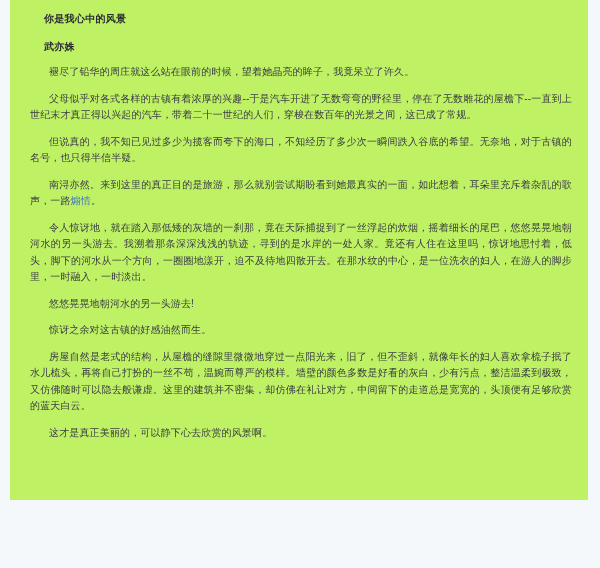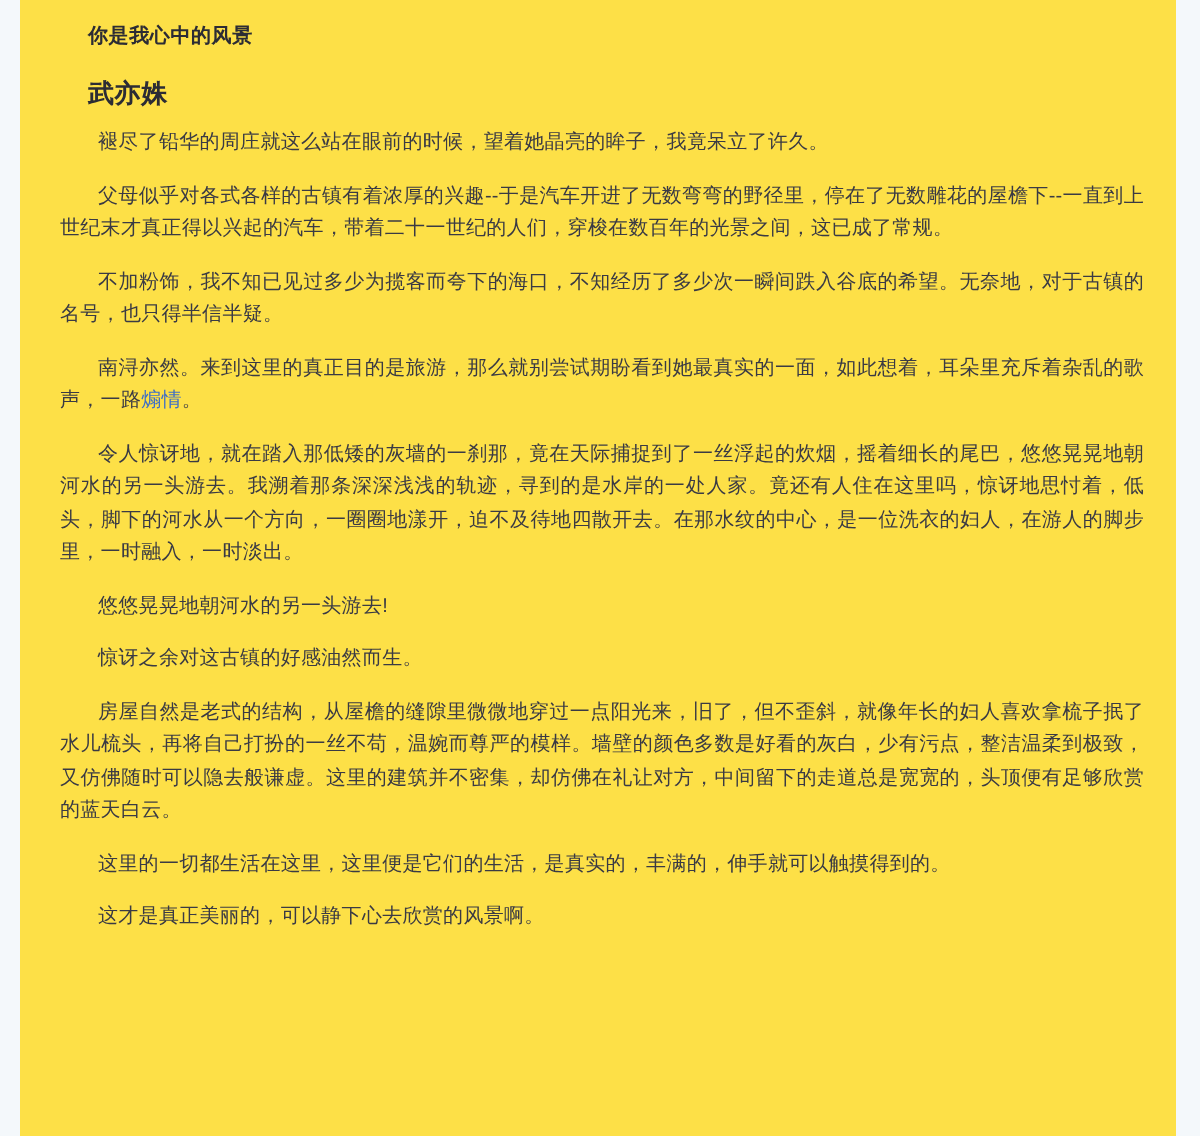--- a/index.html
+++ b/index.html
@@ -18,41 +18,41 @@
     width: 600px;
     height: 568px;
     background: #f4f8fb;
     box-sizing: border-box;
   }
   .sheet {
     position: absolute;
     left: 10px;
     top: 0;
     width: 578px;
-    height: 568px;
-    background: #fde047;
+    height: 500px;
+    background: #bef264;
     box-sizing: border-box;
     padding: 8px 8px 0 8px;
   }
   .doc {
     width: 100%;
     box-sizing: border-box;
     padding: 0 4px 0 6px;
   }
   .doc-title {
     font-size: 10px;
     font-weight: bold;
     color: #2c2c34;
     line-height: 14px;
     margin: 4px 0 0 0;
     padding-left: 20px;
     letter-spacing: 0.3px;
   }
   .doc-author {
-    font-size: 13px;
+    font-size: 10px;
     font-weight: bold;
     color: #2c2c34;
     line-height: 14px;
     margin: 14px 0 0 0;
     padding-left: 20px;
     letter-spacing: 0.3px;
   }
   p.para {
     font-size: 10px;
     color: #3a3a44;
@@ -77,33 +77,32 @@
     <div class="doc">
 
       <div class="doc-title">你是我心中的风景</div>
 
       <div class="doc-author">武亦姝</div>
 
       <p class="para">褪尽了铅华的周庄就这么站在眼前的时候，望着她晶亮的眸子，我竟呆立了许久。</p>
 
       <p class="para">父母似乎对各式各样的古镇有着浓厚的兴趣--于是汽车开进了无数弯弯的野径里，停在了无数雕花的屋檐下--一直到上世纪末才真正得以兴起的汽车，带着二十一世纪的人们，穿梭在数百年的光景之间，这已成了常规。</p>
 
-      <p class="para">不加粉饰，我不知已见过多少为揽客而夸下的海口，不知经历了多少次一瞬间跌入谷底的希望。无奈地，对于古镇的名号，也只得半信半疑。</p>
+      <p class="para">但说真的，我不知已见过多少为揽客而夸下的海口，不知经历了多少次一瞬间跌入谷底的希望。无奈地，对于古镇的名号，也只得半信半疑。</p>
 
       <p class="para"><span>南浔亦然。来到这里的真正目的是旅游，那么就别尝试期盼看到她最真实的一面，如此想着，耳朵里充斥着杂乱的歌声，一路</span><span class="hl-blue">煽情</span><span>。</span></p>
 
 
       <p class="para">令人惊讶地，就在踏入那低矮的灰墙的一刹那，竟在天际捕捉到了一丝浮起的炊烟，摇着细长的尾巴，悠悠晃晃地朝河水的另一头游去。我溯着那条深深浅浅的轨迹，寻到的是水岸的一处人家。竟还有人住在这里吗，惊讶地思忖着，低头，脚下的河水从一个方向，一圈圈地漾开，迫不及待地四散开去。在那水纹的中心，是一位洗衣的妇人，在游人的脚步里，一时融入，一时淡出。</p>
 
       <p class="para">悠悠晃晃地朝河水的另一头游去!</p>
 
       <p class="para">惊讶之余对这古镇的好感油然而生。</p>
 
 
       <p class="para">房屋自然是老式的结构，从屋檐的缝隙里微微地穿过一点阳光来，旧了，但不歪斜，就像年长的妇人喜欢拿梳子抿了水儿梳头，再将自己打扮的一丝不苟，温婉而尊严的模样。墙壁的颜色多数是好看的灰白，少有污点，整洁温柔到极致，又仿佛随时可以隐去般谦虚。这里的建筑并不密集，却仿佛在礼让对方，中间留下的走道总是宽宽的，头顶便有足够欣赏的蓝天白云。</p>
 
-      <p class="para">这里的一切都生活在这里，这里便是它们的生活，是真实的，丰满的，伸手就可以触摸得到的。</p>
 
       <p class="para">这才是真正美丽的，可以静下心去欣赏的风景啊。</p>
 
     </div>
   </div>
 </div>
 
 </body></html>

